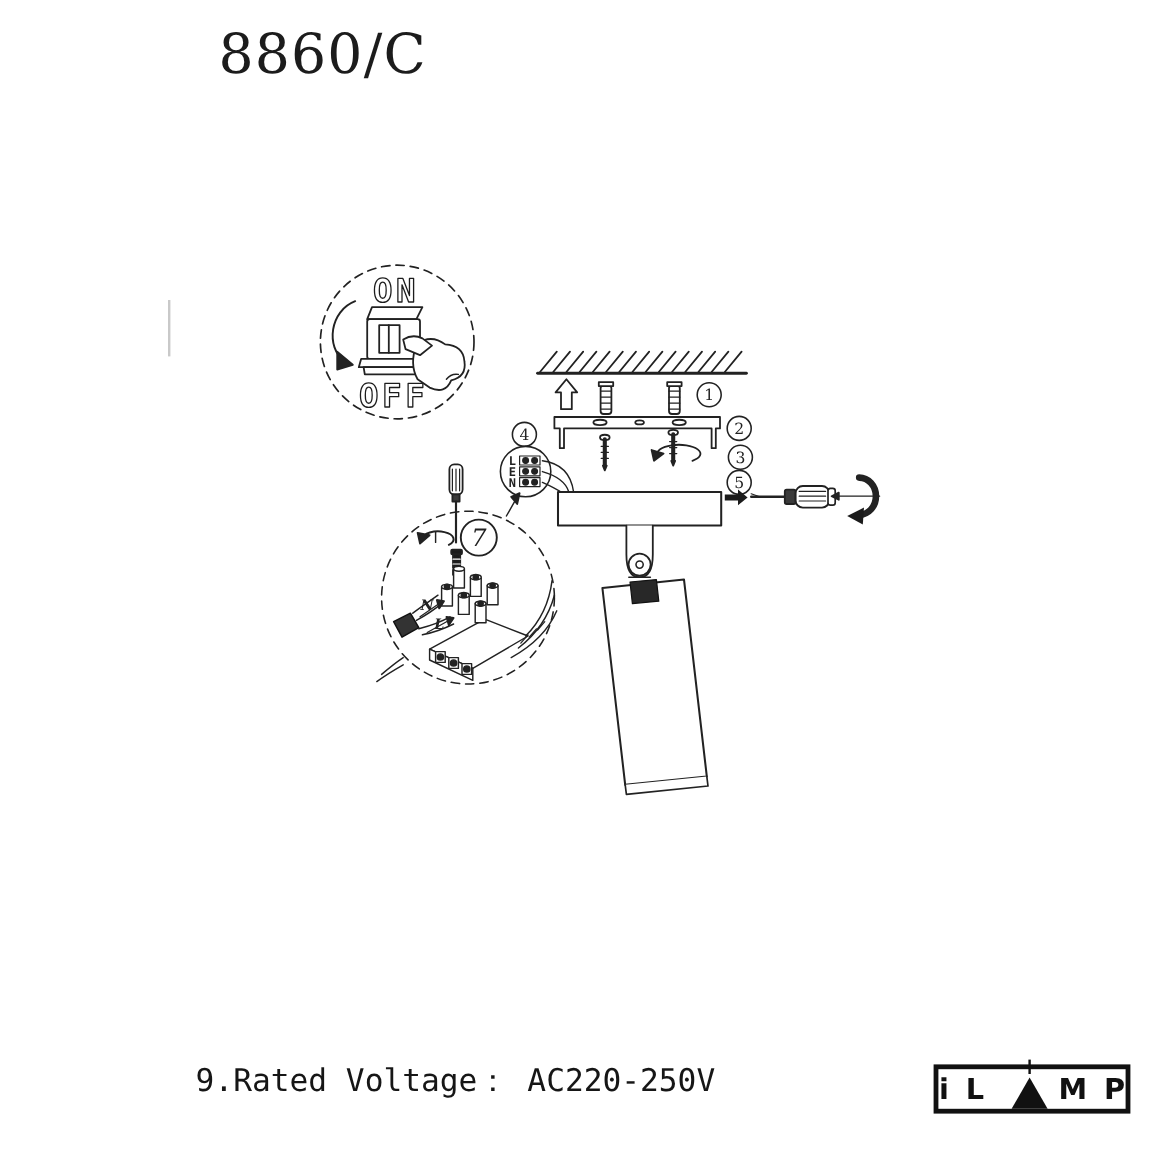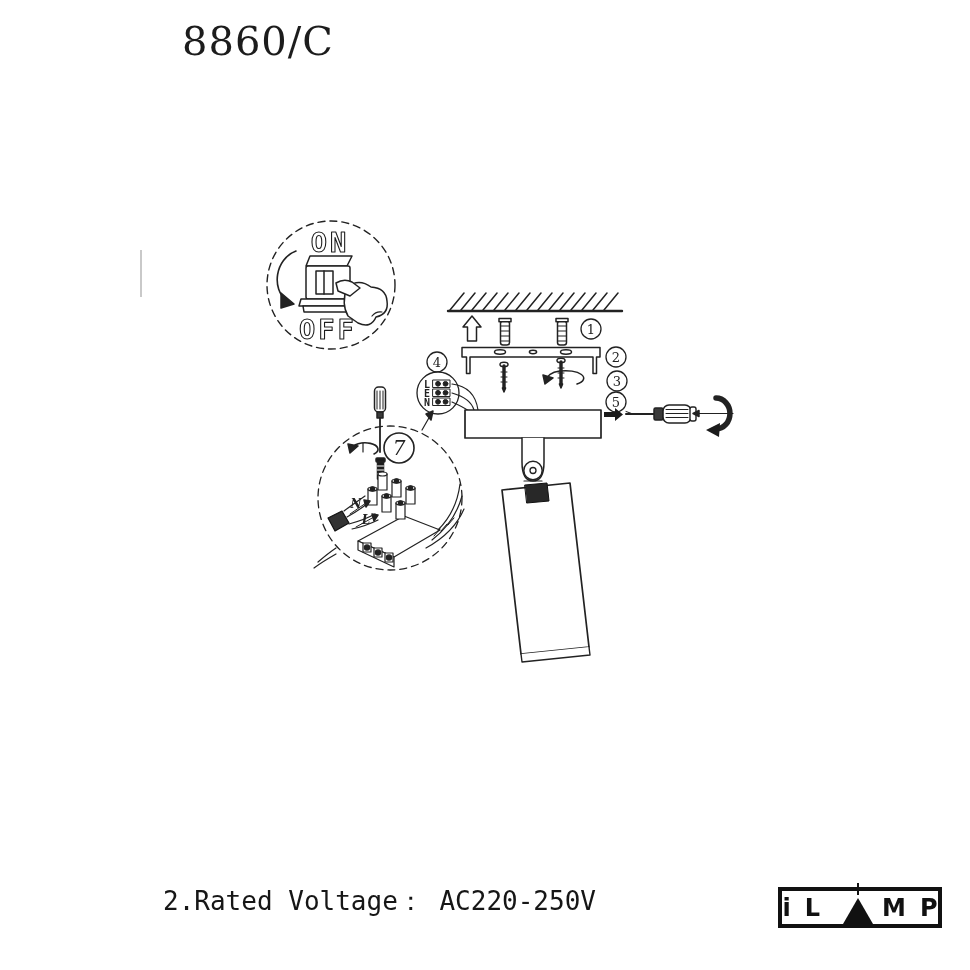--- a/index.html
+++ b/index.html
@@ -4,21 +4,21 @@
 <style>
   html,body{margin:0;padding:0;background:#e8e8e8;}
   .page{
     position:relative;width:970px;height:970px;background:#ffffff;
     font-family:"DejaVu Sans",sans-serif;overflow:hidden;margin:0 auto;
     color:#1f1f1f;
   }
   .model-title{
     position:absolute;left:182px;top:18px;
     font-family:"DejaVu Serif","Liberation Serif",serif;
-    font-size:40px;font-weight:400;letter-spacing:1px;color:#1c1c1c;
+    font-size:46px;font-weight:400;letter-spacing:1px;color:#1c1c1c;
   }
   .diagram{position:absolute;left:0;top:0;}
   .specs{
     position:absolute;left:163px;top:818px;
     font-family:"DejaVu Sans Mono","Liberation Mono",monospace;
     font-size:26px;line-height:33.5px;color:#161616;white-space:pre;
   }
   .logo{
     position:absolute;left:778px;top:887px;width:164px;height:41px;
     border:4px solid #111;box-sizing:border-box;background:#fff;
@@ -287,21 +287,21 @@
     </g>
 
     <g stroke-width="1.2">
       <path d="M318,562 C325,556 330,552 336,548"></path>
       <path d="M314,568 C322,562 329,558 336,554"></path>
     </g>
 
   </svg>
 
   <div class="specs">
-    <div>2.Rated Voltage： AC220-250V</div>
+    <div>9.Rated Voltage： AC220-250V</div>
     
     
     
   </div>
 
   <div class="logo">
     <div class="letters">
       <span>i</span>
       <span>L</span>
       <span class="tri-wrap">

